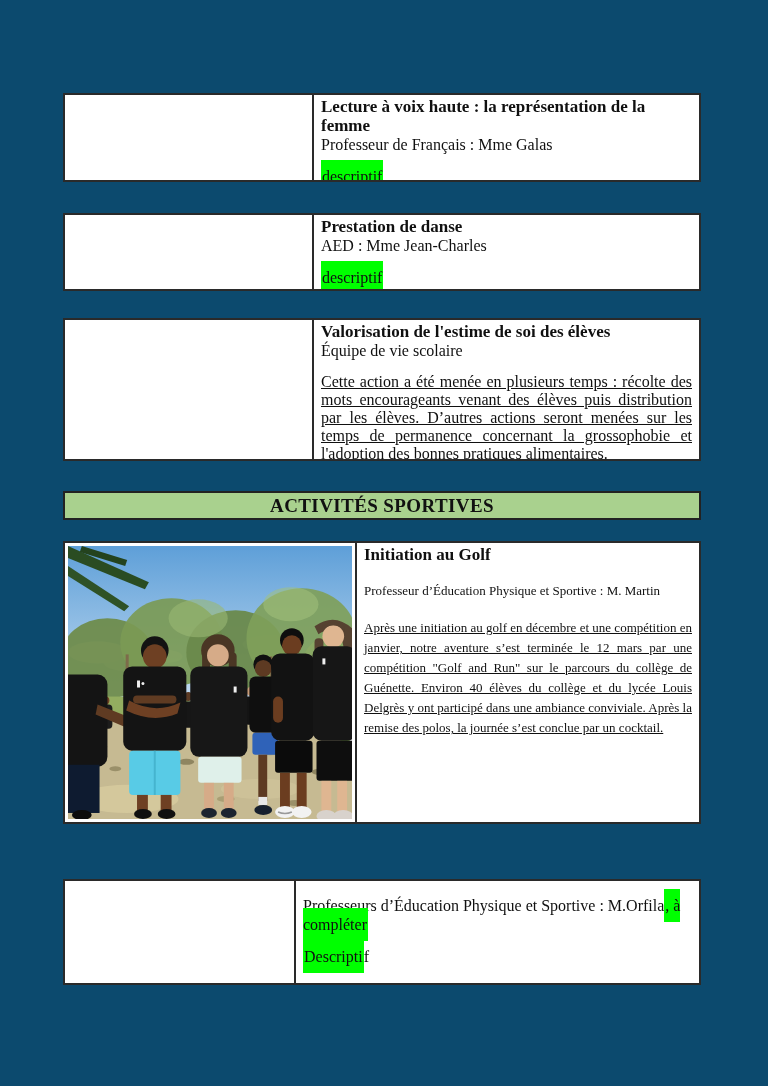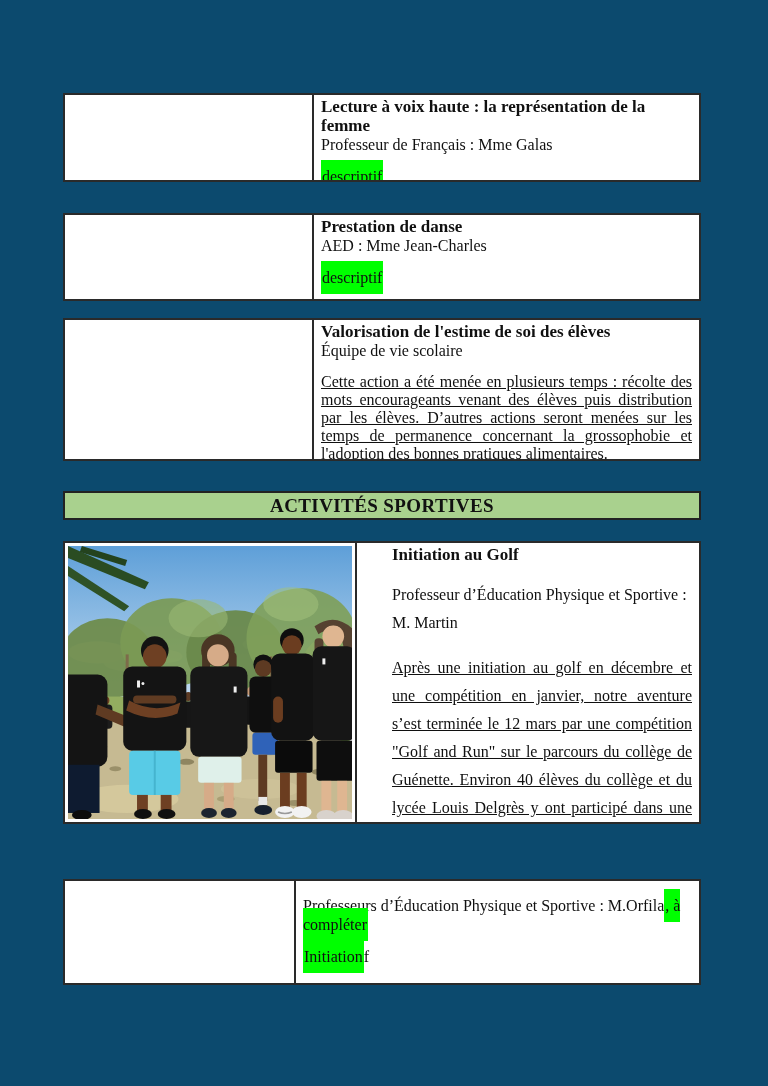--- a/index.html
+++ b/index.html
@@ -22,28 +22,28 @@
   p{margin:0;}
   mark{background:var(--hl,#00ff00);color:#101010;padding:8px 1px;}
   .banner{
     position:absolute;left:63px;top:491px;width:638px;height:29px;
     box-sizing:border-box;border:2px solid #222;background:var(--banner,#a9d18e);
     display:flex;align-items:center;justify-content:center;
   }
   .banner span{font-weight:bold;font-size:19px;letter-spacing:.4px;color:#111;}
   .t-lecture{top:93px;height:89px;}
   .t-lecture .cell-l{width:249px;}
-  .t-danse{top:213px;height:88px;}
+  .t-danse{top:213px;height:78px;}
   .t-danse .cell-l{width:249px;}
   .t-estime{top:318px;height:143px;}
   .t-estime .cell-l{width:249px;}
   .t-estime .para{font-size:16px;line-height:18px;}
-  .t-golf{top:541px;height:283px;gap:28px;}
+  .t-golf{top:541px;height:283px;}
   .t-golf .cell-l{width:292px;position:relative;}
-  .t-golf .b2{font-size:16px;line-height:28px;}
+  .t-golf .b2{font-size:13px;line-height:20px;}
   .t-funrun{top:879px;height:106px;}
   .t-funrun .cell-l{width:231px;}
   .photo{position:absolute;left:3px;top:3px;right:3px;bottom:3px;}
   .photo svg{width:100%;height:100%;display:block;}
 </style>
 </head>
 <body>
 
 <div class="page">
 
@@ -231,17 +231,17 @@
       <p class="b2 just">Après une initiation au golf en décembre et une compétition en janvier, notre aventure s’est terminée le 12 mars par une compétition "Golf and Run" sur le parcours du collège de Guénette. Environ 40 élèves du collège et du lycée Louis Delgrès y ont participé dans une ambiance conviviale. Après la remise des polos, la journée s’est conclue par un cocktail.</p>
     </div>
   </div>
 
   <div class="tbl t-funrun">
     <div class="cell-l"></div>
     <div class="cell-r">
       <div class="sp13"></div>
       <p class="b"><span>Professeurs d’Éducation Physique et Sportive : M.Orfila</span><mark>, à compléter</mark></p>
       <div class="sp13"></div>
-      <p class="b"><mark>Initiation</mark><span>f</span></p>
+      <p class="b"><mark>Descripti</mark><span>f</span></p>
     </div>
   </div>
 
 </div>
 
 </body></html>

